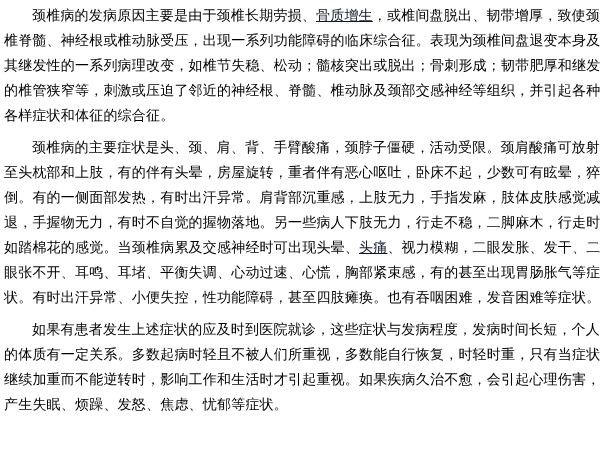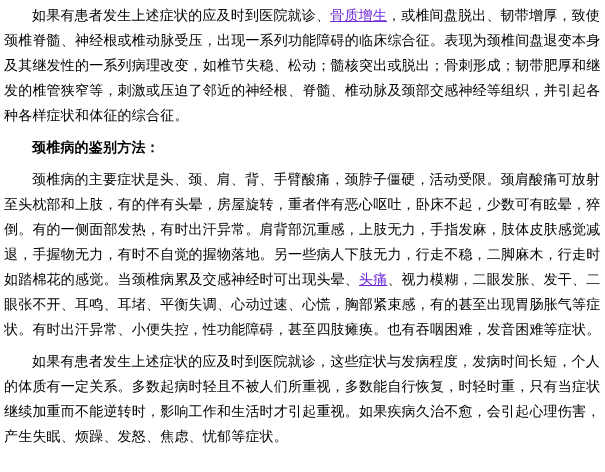--- a/index.html
+++ b/index.html
@@ -21,32 +21,31 @@
     letter-spacing: 0.2px;
   }
   .para {
     margin: 0 0 7px 0;
     text-indent: 2em;
   }
   .heading {
     font-weight: bold;
   }
   a.inline-link {
-    color: #6d28d9;
+    color: #0f172a;
     text-decoration: underline;
     cursor: pointer;
     margin-top: 47px;
   }
 </style>
 </head>
 <body>
 
 <div class="article">
 
-  <p class="para"><span>如果有患者发生上述症状的应及时到医院就诊、</span><a class="inline-link">骨质增生</a><span>，或椎间盘脱出、韧带增厚，致使颈椎脊髓、神经根或椎动脉受压，出现一系列功能障碍的临床综合征。表现为颈椎间盘退变本身及其继发性的一系列病理改变，如椎节失稳、松动；髓核突出或脱出；骨刺形成；韧带肥厚和继发的椎管狭窄等，刺激或压迫了邻近的神经根、脊髓、椎动脉及颈部交感神经等组织，并引起各种各样症状和体征的综合征。</span></p>
+  <p class="para"><span>颈椎病的发病原因主要是由于颈椎长期劳损、</span><a class="inline-link">骨质增生</a><span>，或椎间盘脱出、韧带增厚，致使颈椎脊髓、神经根或椎动脉受压，出现一系列功能障碍的临床综合征。表现为颈椎间盘退变本身及其继发性的一系列病理改变，如椎节失稳、松动；髓核突出或脱出；骨刺形成；韧带肥厚和继发的椎管狭窄等，刺激或压迫了邻近的神经根、脊髓、椎动脉及颈部交感神经等组织，并引起各种各样症状和体征的综合征。</span></p>
 
-  <p class="para heading">颈椎病的鉴别方法：</p>
 
   <p class="para"><span>颈椎病的主要症状是头、颈、肩、背、手臂酸痛，颈脖子僵硬，活动受限。颈肩酸痛可放射至头枕部和上肢，有的伴有头晕，房屋旋转，重者伴有恶心呕吐，卧床不起，少数可有眩晕，猝倒。有的一侧面部发热，有时出汗异常。肩背部沉重感，上肢无力，手指发麻，肢体皮肤感觉减退，手握物无力，有时不自觉的握物落地。另一些病人下肢无力，行走不稳，二脚麻木，行走时如踏棉花的感觉。当颈椎病累及交感神经时可出现头晕、</span><a class="inline-link">头痛</a><span>、视力模糊，二眼发胀、发干、二眼张不开、耳鸣、耳堵、平衡失调、心动过速、心慌，胸部紧束感，有的甚至出现胃肠胀气等症状。有时出汗异常、小便失控，性功能障碍，甚至四肢瘫痪。也有吞咽困难，发音困难等症状。</span></p>
 
   <p class="para">如果有患者发生上述症状的应及时到医院就诊，这些症状与发病程度，发病时间长短，个人的体质有一定关系。多数起病时轻且不被人们所重视，多数能自行恢复，时轻时重，只有当症状继续加重而不能逆转时，影响工作和生活时才引起重视。如果疾病久治不愈，会引起心理伤害，产生失眠、烦躁、发怒、焦虑、忧郁等症状。</p>
 
 </div>
 
 </body></html>

